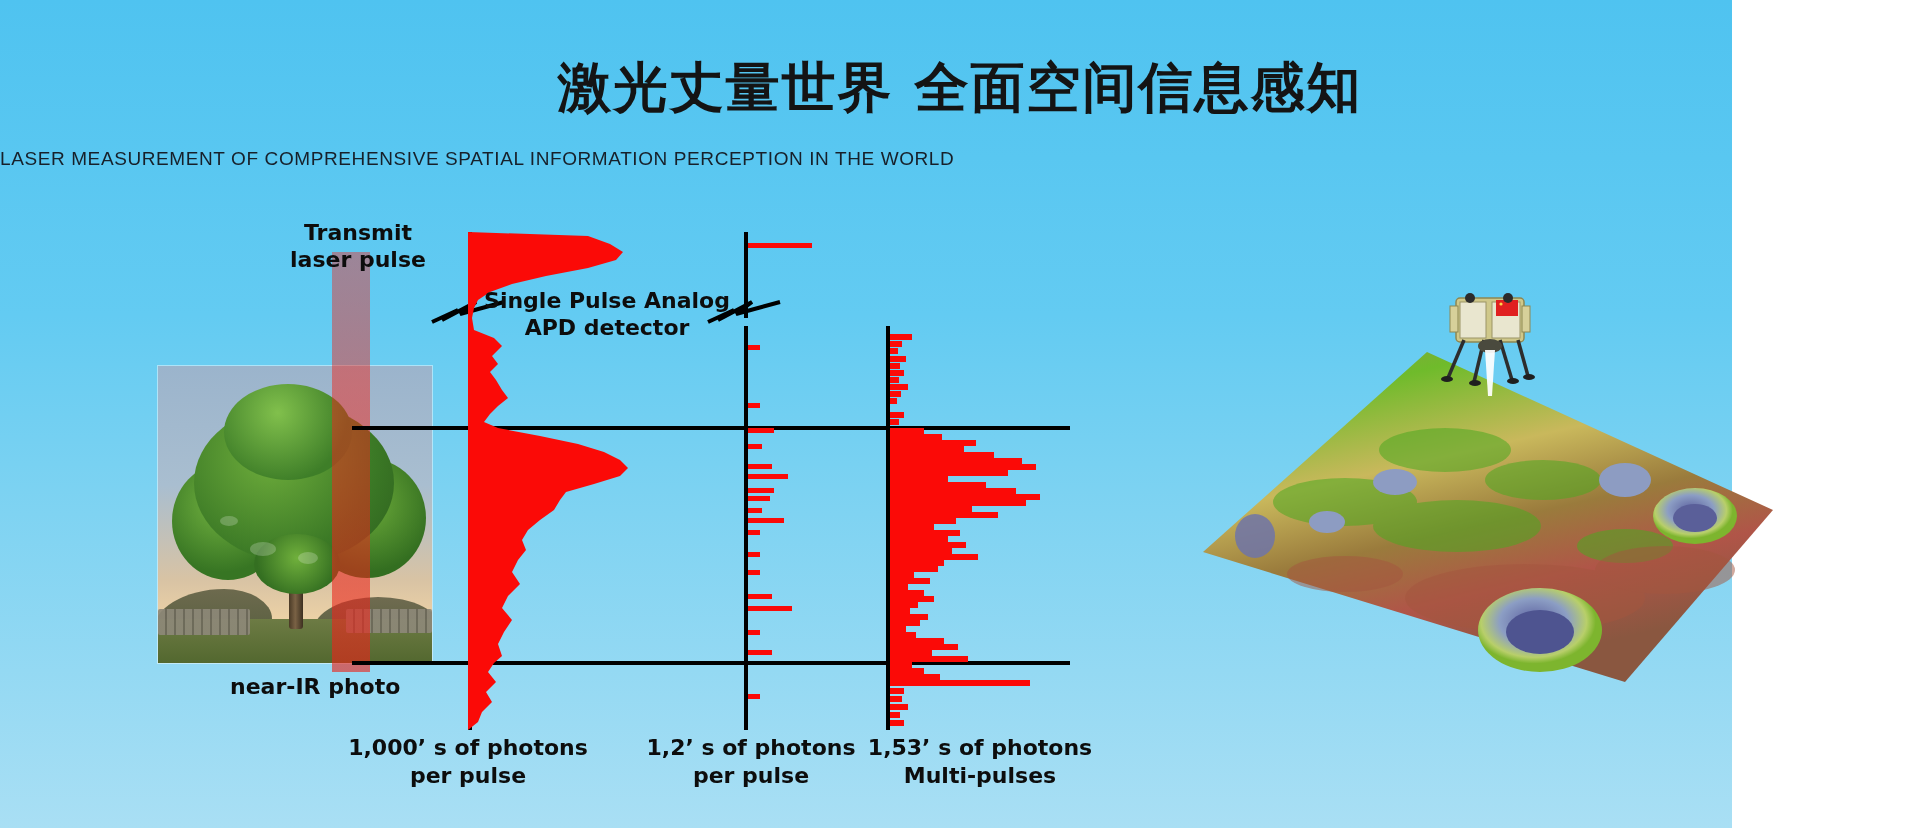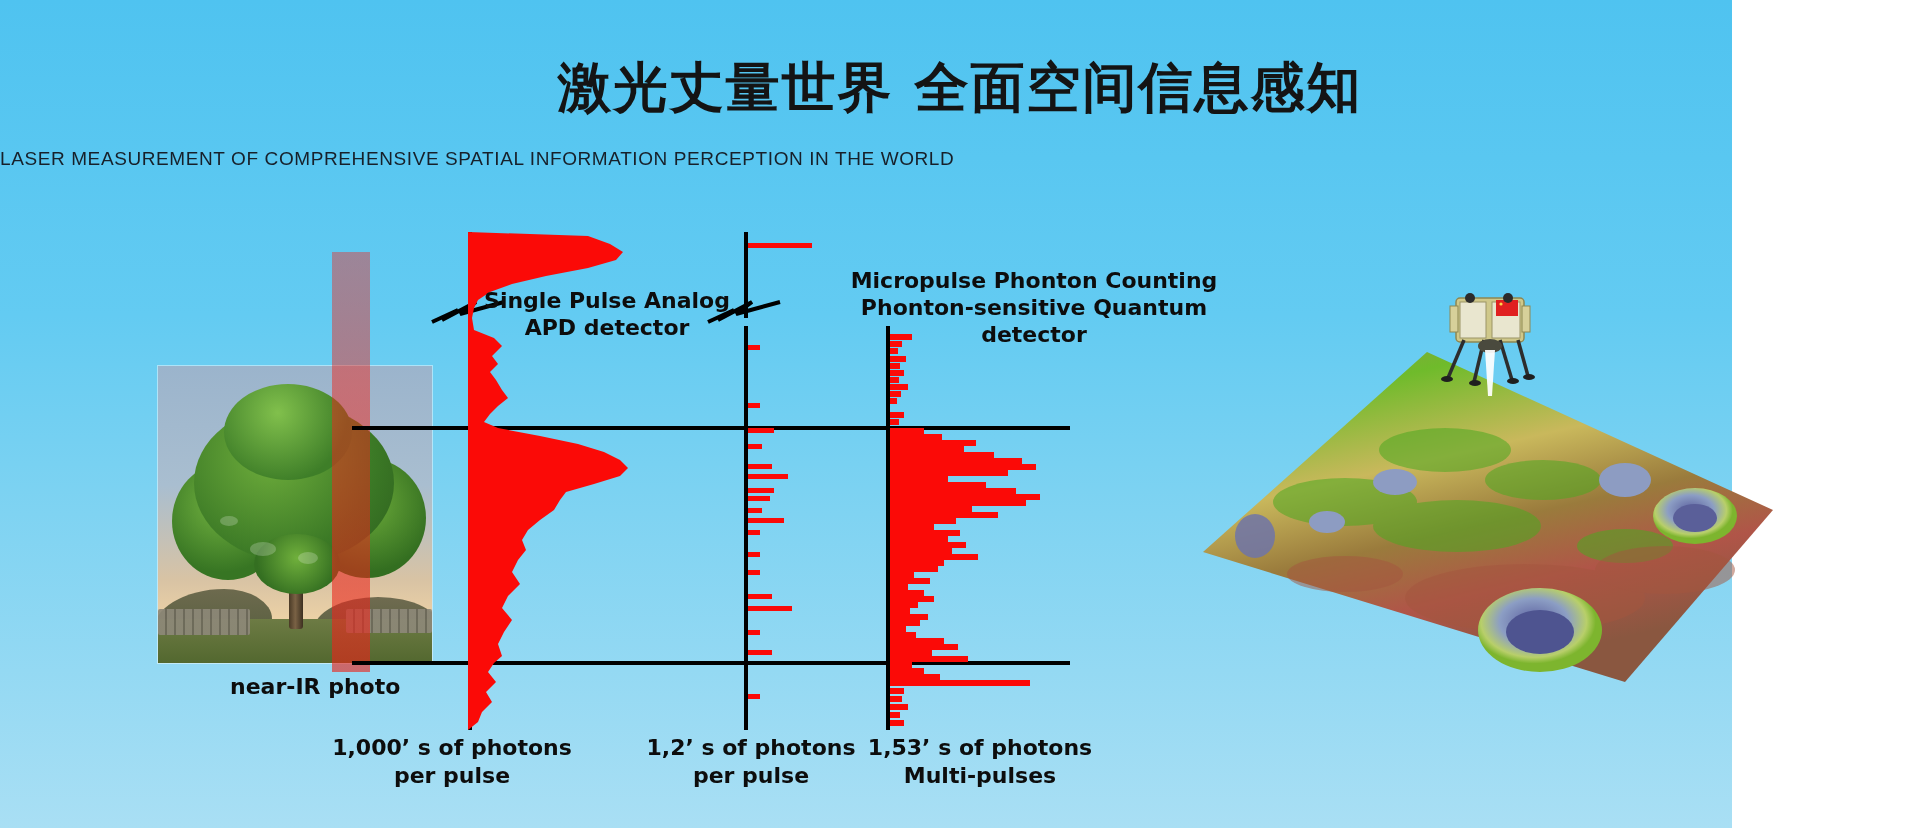--- a/index.html
+++ b/index.html
@@ -20,21 +20,21 @@
        font-family:"DejaVu Sans","Liberation Sans",sans-serif;white-space:pre-line;}
 
   .lbl-transmit{left:268px;top:220px;width:180px;text-align:center;font-size:22px;}
   .lbl-apd{left:462px;top:288px;width:290px;text-align:center;font-size:22px;}
   .lbl-micro{left:818px;top:268px;width:432px;text-align:center;font-size:22px;}
   .lbl-nearir{left:230px;top:674px;width:230px;font-size:22px;}
 
   .cap{position:absolute;color:#0d0d0d;font-weight:bold;font-size:22px;
        text-align:center;line-height:1.28;white-space:pre-line;
        font-family:"DejaVu Sans","Liberation Sans",sans-serif;}
-  .cap1{left:332px;top:734px;width:240px;}
+  .cap1{left:348px;top:734px;width:240px;}
   .cap2{left:646px;top:734px;width:210px;}
   .cap3{left:866px;top:734px;width:228px;}
 
   
   #photo{position:absolute;left:158px;top:366px;width:274px;height:297px;
     box-shadow:0 0 0 1px rgba(255,255,255,.45);overflow:hidden;}
   .sky{position:absolute;inset:0;
     background:linear-gradient(180deg,#9bb4cc 0%,#a9bed0 40%,#d8c3a4 72%,#f0d4a6 88%,#cdb98f 100%);}
   .hillL{position:absolute;left:-6px;bottom:0;width:120px;height:74px;border-radius:60% 40% 0 0;
     background:linear-gradient(180deg,#6d6a4e,#4e5a38);}
@@ -102,20 +102,22 @@
     <div class="canopy c1"></div>
     <div class="canopy c4"></div>
     <div class="canopy c5"></div>
     <div class="leafspec" style="left:92px;top:176px;width:26px;height:14px;"></div>
     <div class="leafspec" style="left:140px;top:186px;width:20px;height:12px;"></div>
     <div class="leafspec" style="left:62px;top:150px;width:18px;height:10px;"></div>
   </div>
 
   <div id="beam"></div>
 
+  <div class="lbl lbl-transmit">Transmit
+laser pulse</div>
   <div class="lbl lbl-nearir">near-IR photo</div>
 
   <div class="hline" style="left:352px;top:426px;width:718px;"></div>
   <div class="hline" style="left:352px;top:661px;width:718px;"></div>
 
   <div class="axis" style="left:468px;top:232px;height:86px;"></div>
   <div class="axis" style="left:468px;top:326px;height:404px;"></div>
   <svg class="zig" style="left:430px;top:296px;" width="78" height="40">
     <polyline points="2,26 28,14 12,24 46,6 30,18 74,6" fill="none" stroke="#000" stroke-width="4"></polyline>
   </svg>
@@ -212,22 +214,20 @@
       <div class="bar" style="left: 0px; top: 662px; width: 22px; height: 6px;"></div>
       <div class="bar" style="left: 0px; top: 668px; width: 34px; height: 6px;"></div>
       <div class="bar" style="left: 0px; top: 674px; width: 50px; height: 6px;"></div>
       <div class="bar" style="left: 0px; top: 680px; width: 140px; height: 6px;"></div>
       <div class="bar" style="left: 0px; top: 688px; width: 14px; height: 6px;"></div>
       <div class="bar" style="left: 0px; top: 696px; width: 12px; height: 6px;"></div>
       <div class="bar" style="left: 0px; top: 704px; width: 18px; height: 6px;"></div>
       <div class="bar" style="left: 0px; top: 712px; width: 10px; height: 6px;"></div>
       <div class="bar" style="left: 0px; top: 720px; width: 14px; height: 6px;"></div>
     </div>
-  <div class="lbl lbl-micro">Micropulse Phonton Counting
-Phonton-sensitive Quantum detector</div>
   <div class="cap cap3">1,53’ s of photons
 Multi-pulses</div>
 
   <svg id="terrain" viewBox="0 0 580 360">
     <defs>
       <linearGradient id="tg" x1="0" y1="0" x2="0.4" y2="1">
         <stop offset="0%" stop-color="#8e9a4a"></stop>
         <stop offset="18%" stop-color="#6fbb2b"></stop>
         <stop offset="42%" stop-color="#c9b85c"></stop>
         <stop offset="62%" stop-color="#9a7b3c"></stop>

